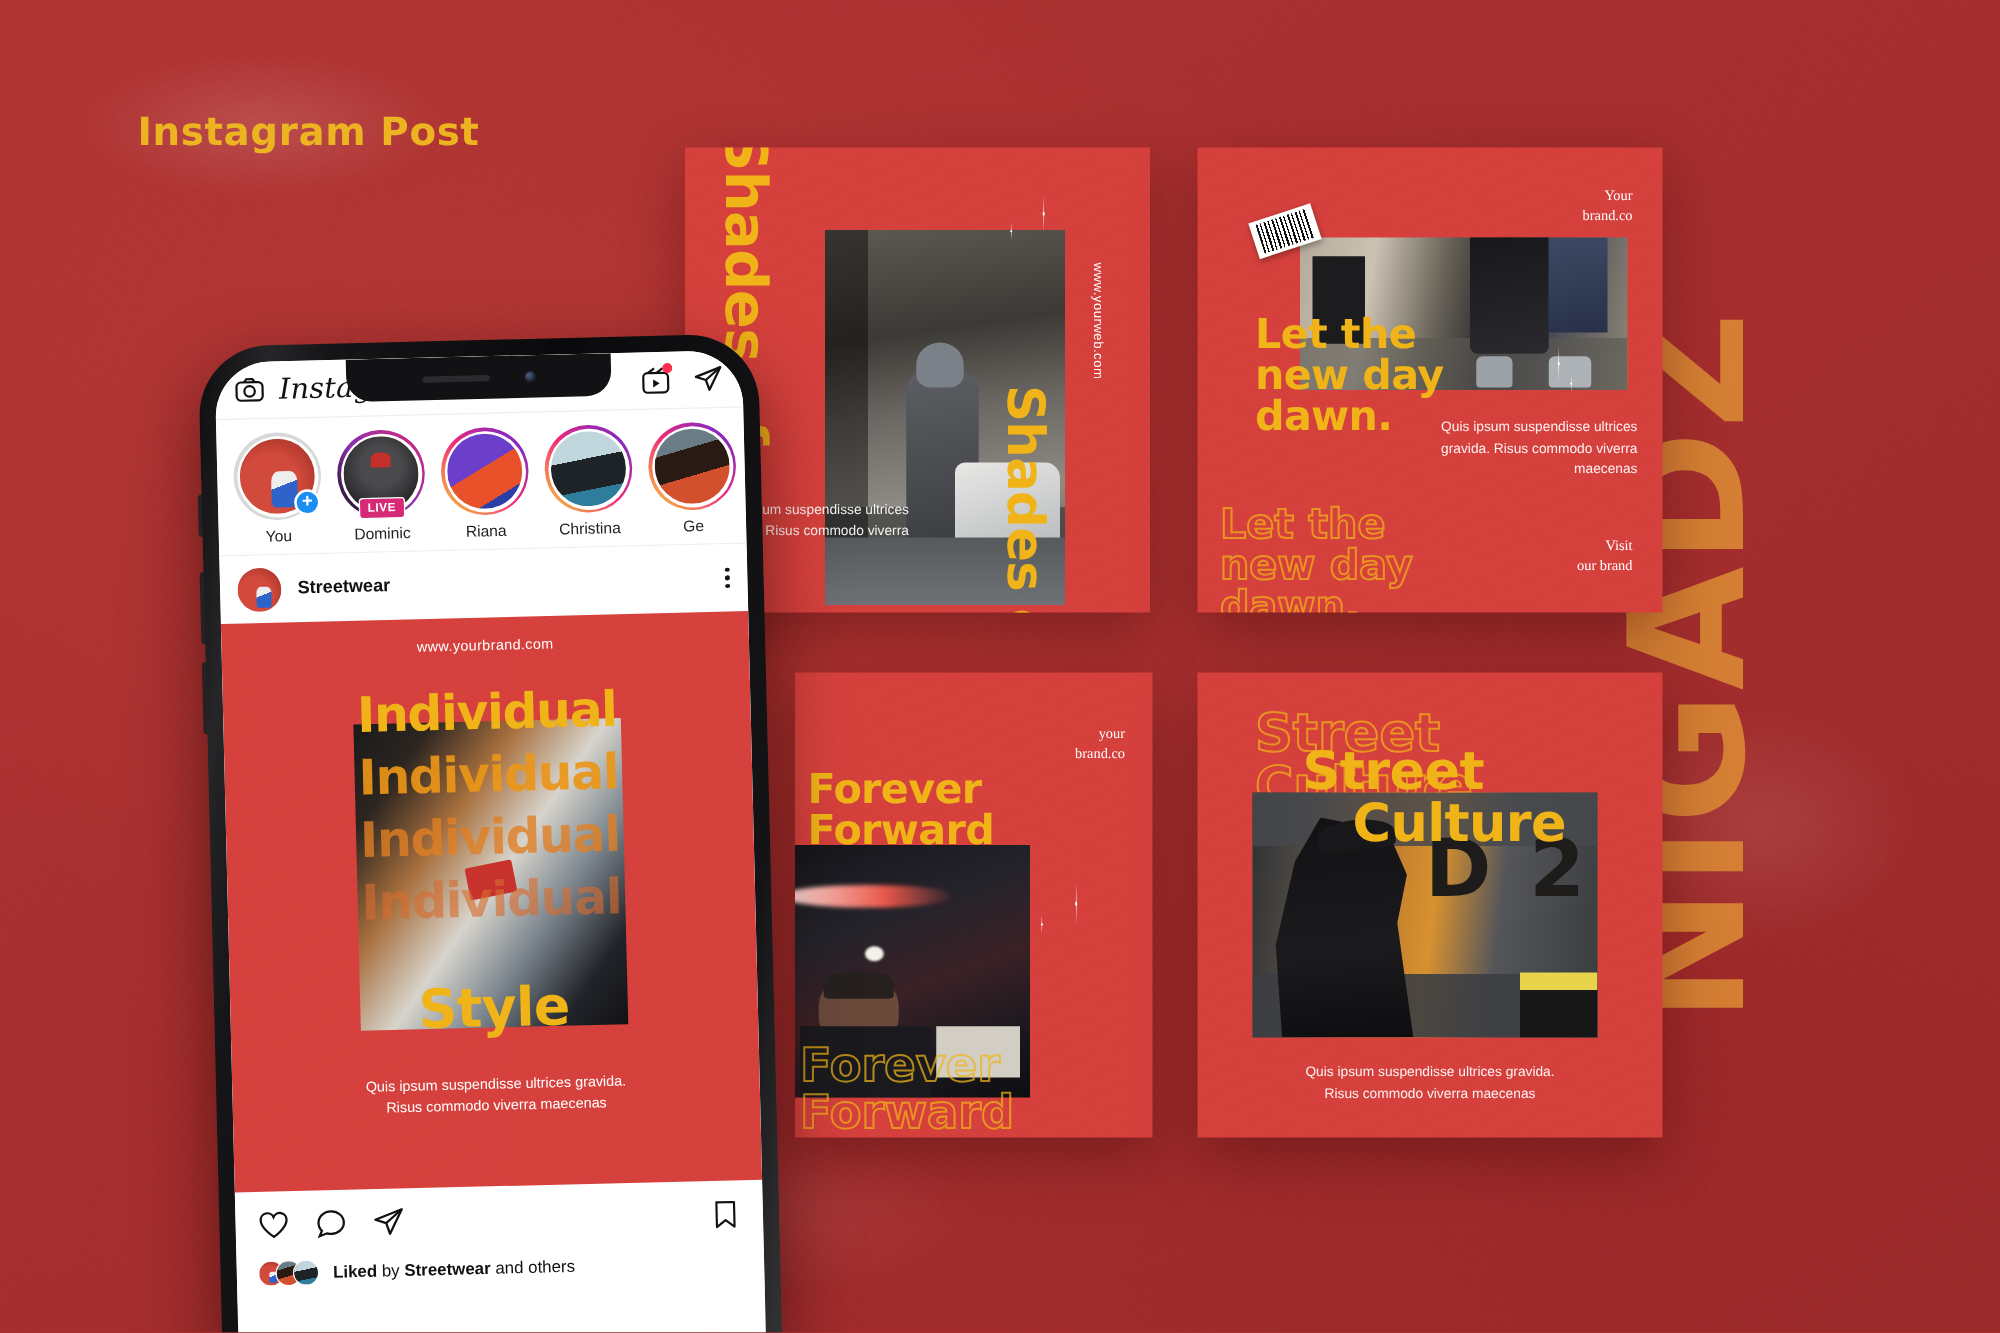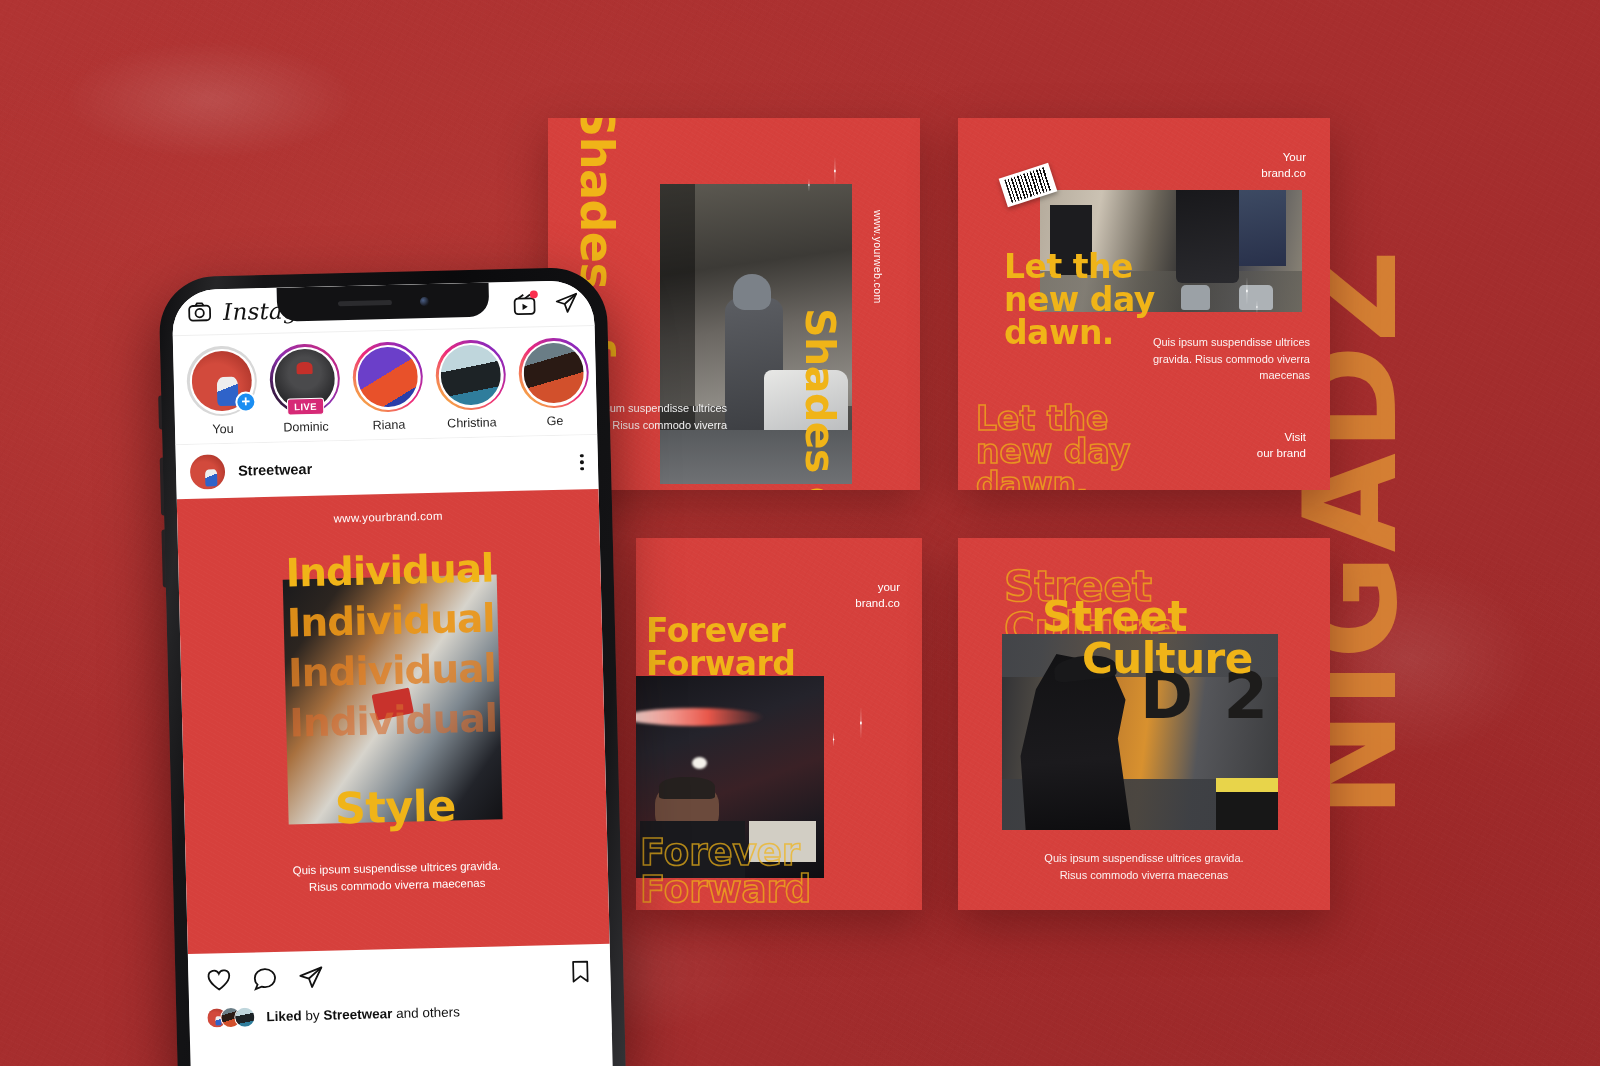--- a/index.html
+++ b/index.html
@@ -84,21 +84,21 @@
     font-weight: 800; line-height: 1.0;
     color: transparent;
     -webkit-text-stroke: 1.6px rgba(240,180,24,.72);
   }
   .cap {
     font-size: 11px; line-height: 1.52; color: #fff; opacity: .93;
     text-align: center; font-family: "Liberation Sans", sans-serif;
   }
   .brand {
     font-size: 11.5px; line-height: 1.35; color: #fff; text-align: right;
-    font-family: Liberation Sans, sans-serif;
+    font-family: Liberation Serif, serif;
   }
 
   
   .photo { position: absolute; overflow: hidden; background:#2a2a2a; }
   .photo .ov { position:absolute; inset:0; }
 
   
   .spark { position: absolute; }
   .spark b, .spark i {
     position: absolute; display: block; background: #fff;
@@ -326,20 +326,21 @@
 </head>
 <body>
 
 <div id="stage">
   <div class="grain"></div>
   <div class="scuff" style="left:60px;top:40px;width:300px;height:120px;"></div>
   <div class="scuff" style="left:1280px;top:560px;width:260px;height:200px;opacity:.7;"></div>
   <div class="scuff" style="left:420px;top:900px;width:360px;height:140px;opacity:.5;"></div>
 
   <div id="heading">
+    <div class="ttl">Instagram Post</div>
   </div>
 
   <div id="watermark">NIGADZ</div>
 
   <div class="card" id="card1">
     <div class="tex"></div>
     <div class="photo" id="c1-photo">
       <div class="ov" style="background:
         linear-gradient(90deg, rgba(0,0,0,.42) 0 18%, rgba(0,0,0,0) 18% 100%),
         linear-gradient(0deg, rgba(40,40,40,.55) 0 26%, rgba(0,0,0,0) 26% 100%);"></div>

